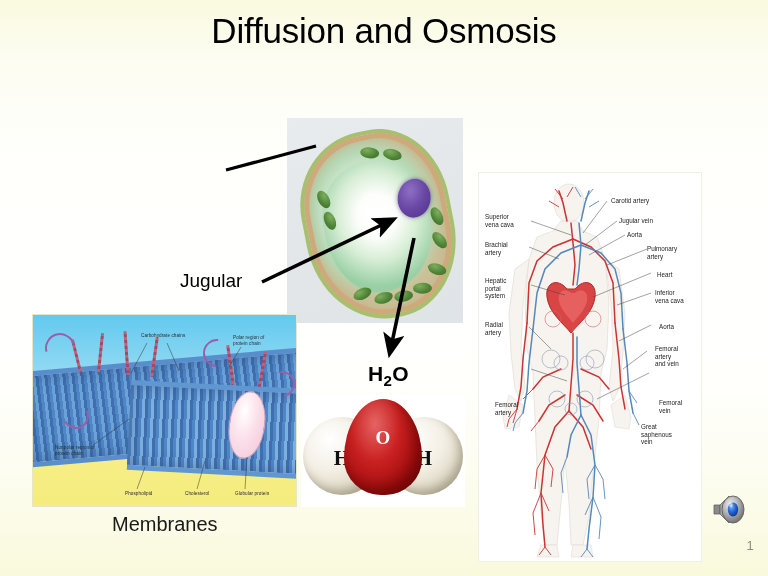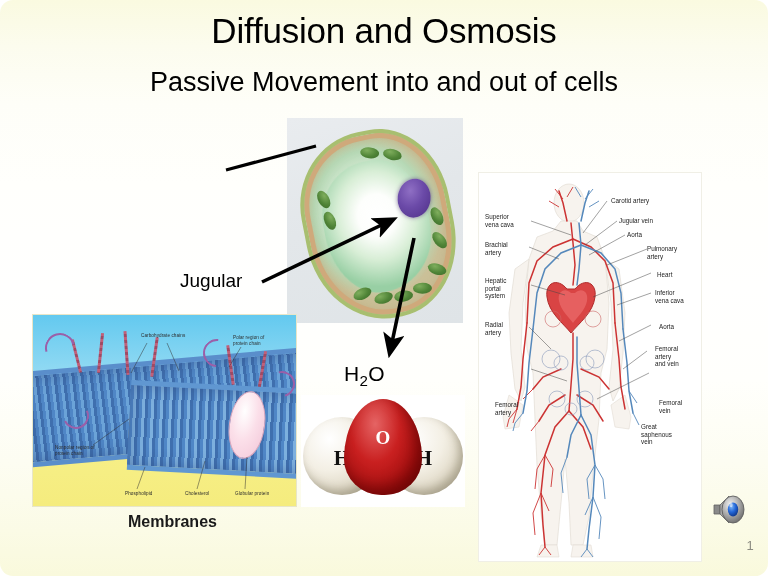--- a/index.html
+++ b/index.html
@@ -19,21 +19,20 @@
     background: linear-gradient(180deg,
         #fafae0 0%,
         #fcfcee 8%,
         #fefef8 18%,
         #fffffc 32%,
         #fffffe 50%,
         #fffffc 66%,
         #fdfdf2 80%,
         #fbfbe6 92%,
         #f9f9dc 100%);
-    border-radius: 13px;
   }
 
   
   .title {
     position: absolute;
     left: 0; top: 10px;
     width: 768px;
     text-align: center;
     font-size: 35px;
     line-height: 42px;
@@ -56,35 +55,34 @@
     font-size: 19px;
     line-height: 25px;
     color: #000000;
     white-space: pre-line;
   }
   #label-cell-membrane { left: 166px; top: 159px; }
   #label-solutes       { left: 180px; top: 268px; }
 
   .h2o-label {
     position: absolute;
-    left: 344px; top: 362px;
+    left: 368px; top: 362px;
     font-size: 21px;
-    font-weight: normal;
+    font-weight: bold;
     color: #000000;
     letter-spacing: 0.3px;
     text-align: right;
   }
   .h2o-label sub { font-size: 0.72em; }
 
   .caption {
     position: absolute;
-    left: 128px; top: 513px;
-    font-size: 16px;
+    left: 112px; top: 513px;
+    font-size: 20px;
     color: #1a1a1a;
-    font-weight: bold;
   }
 
   .slide-number {
     position: absolute;
     left: 740px; top: 538px;
     width: 20px;
     text-align: center;
     font-size: 13px;
     color: #8c8c82;
   }
@@ -281,21 +279,20 @@
     left: 709px; top: 489px;
     width: 40px; height: 38px;
   }
 </style>
 </head>
 <body>
 
 <div id="slide">
 
   <div class="title">Diffusion and Osmosis</div>
-  <div class="subtitle">Passive Movement into and out of cells</div>
 
   <div class="pic" id="pic-plant-cell">
     <div class="cell-body">
       <div class="cell-cyto"></div>
       <div class="cell-nucleus"></div>
       <div class="chloro" style="left:12px;  top:50px;  transform:rotate(72deg);"></div>
       <div class="chloro" style="left:14px;  top:72px;  transform:rotate(78deg);"></div>
       <div class="chloro" style="left:66px;  top:13px;  transform:rotate(18deg);"></div>
       <div class="chloro" style="left:88px;  top:19px;  transform:rotate(24deg);"></div>
       <div class="chloro" style="left:32px;  top:150px; transform:rotate(-12deg);"></div>

